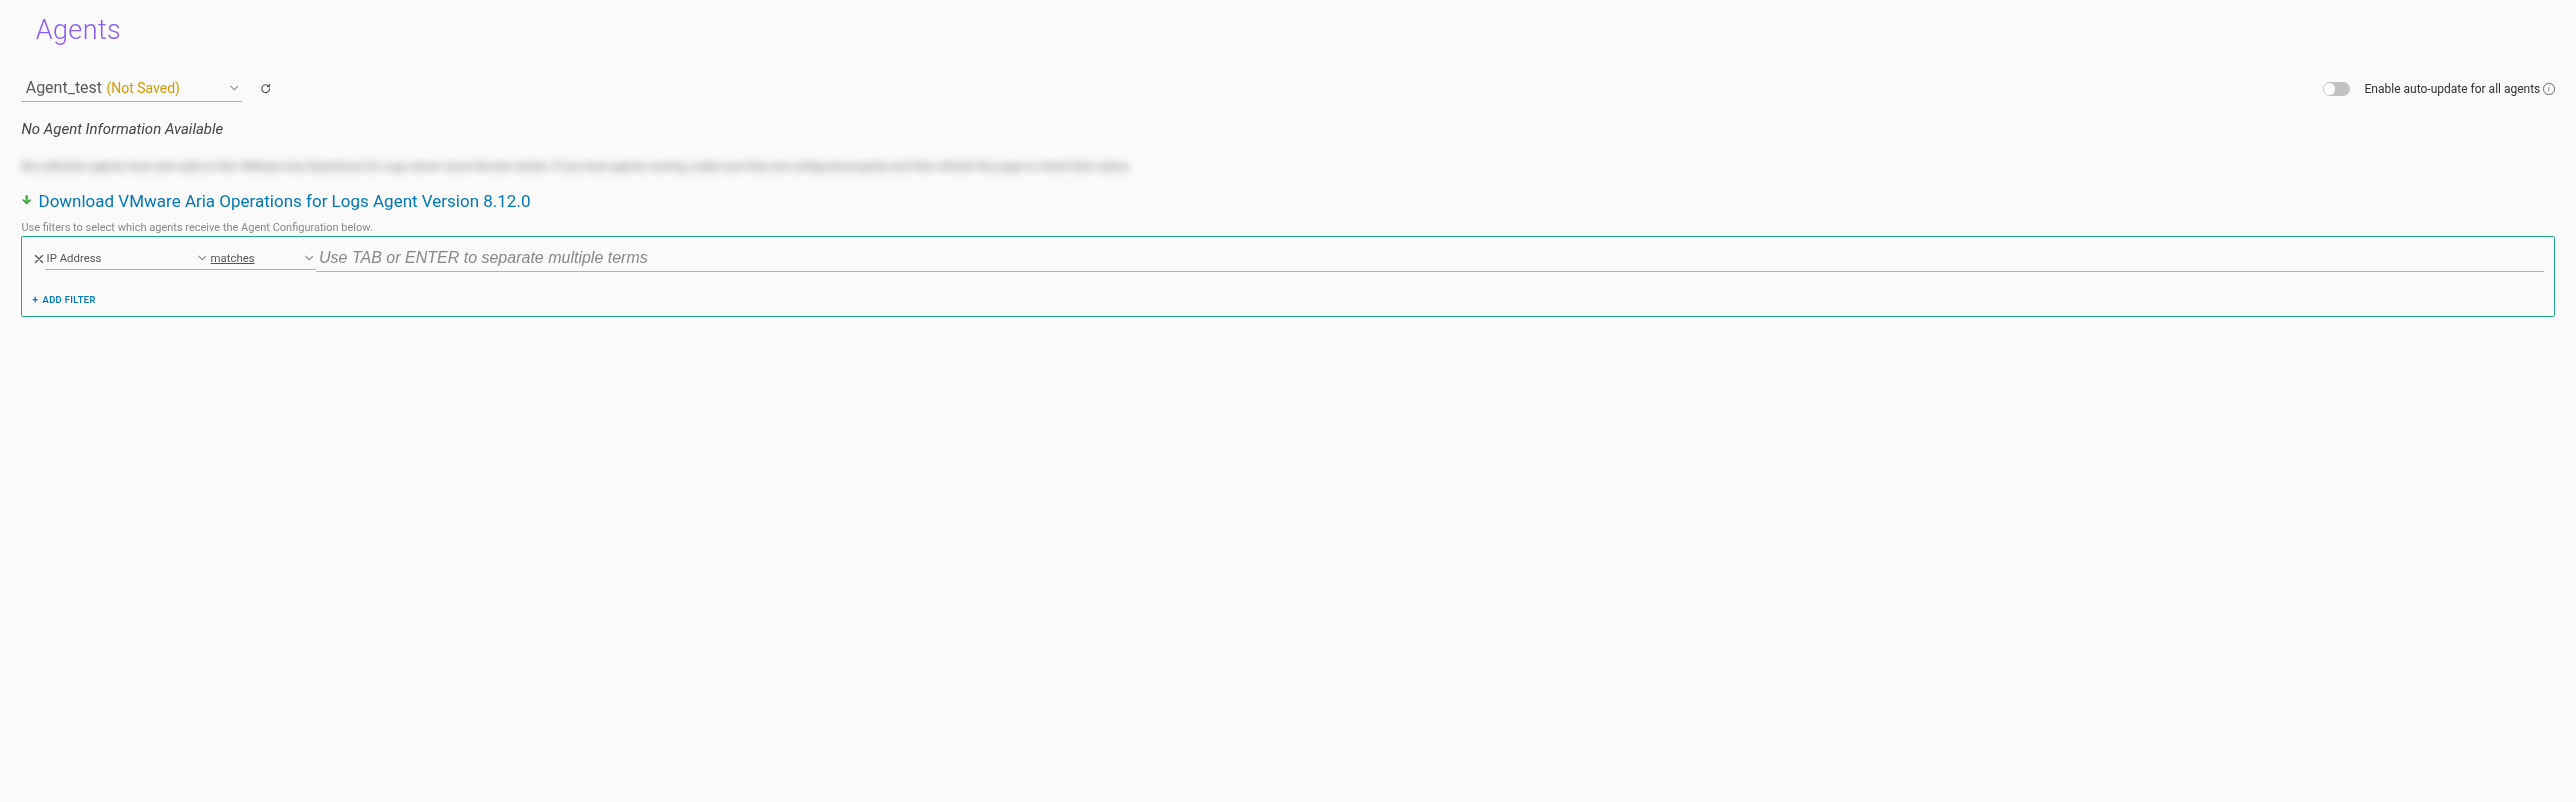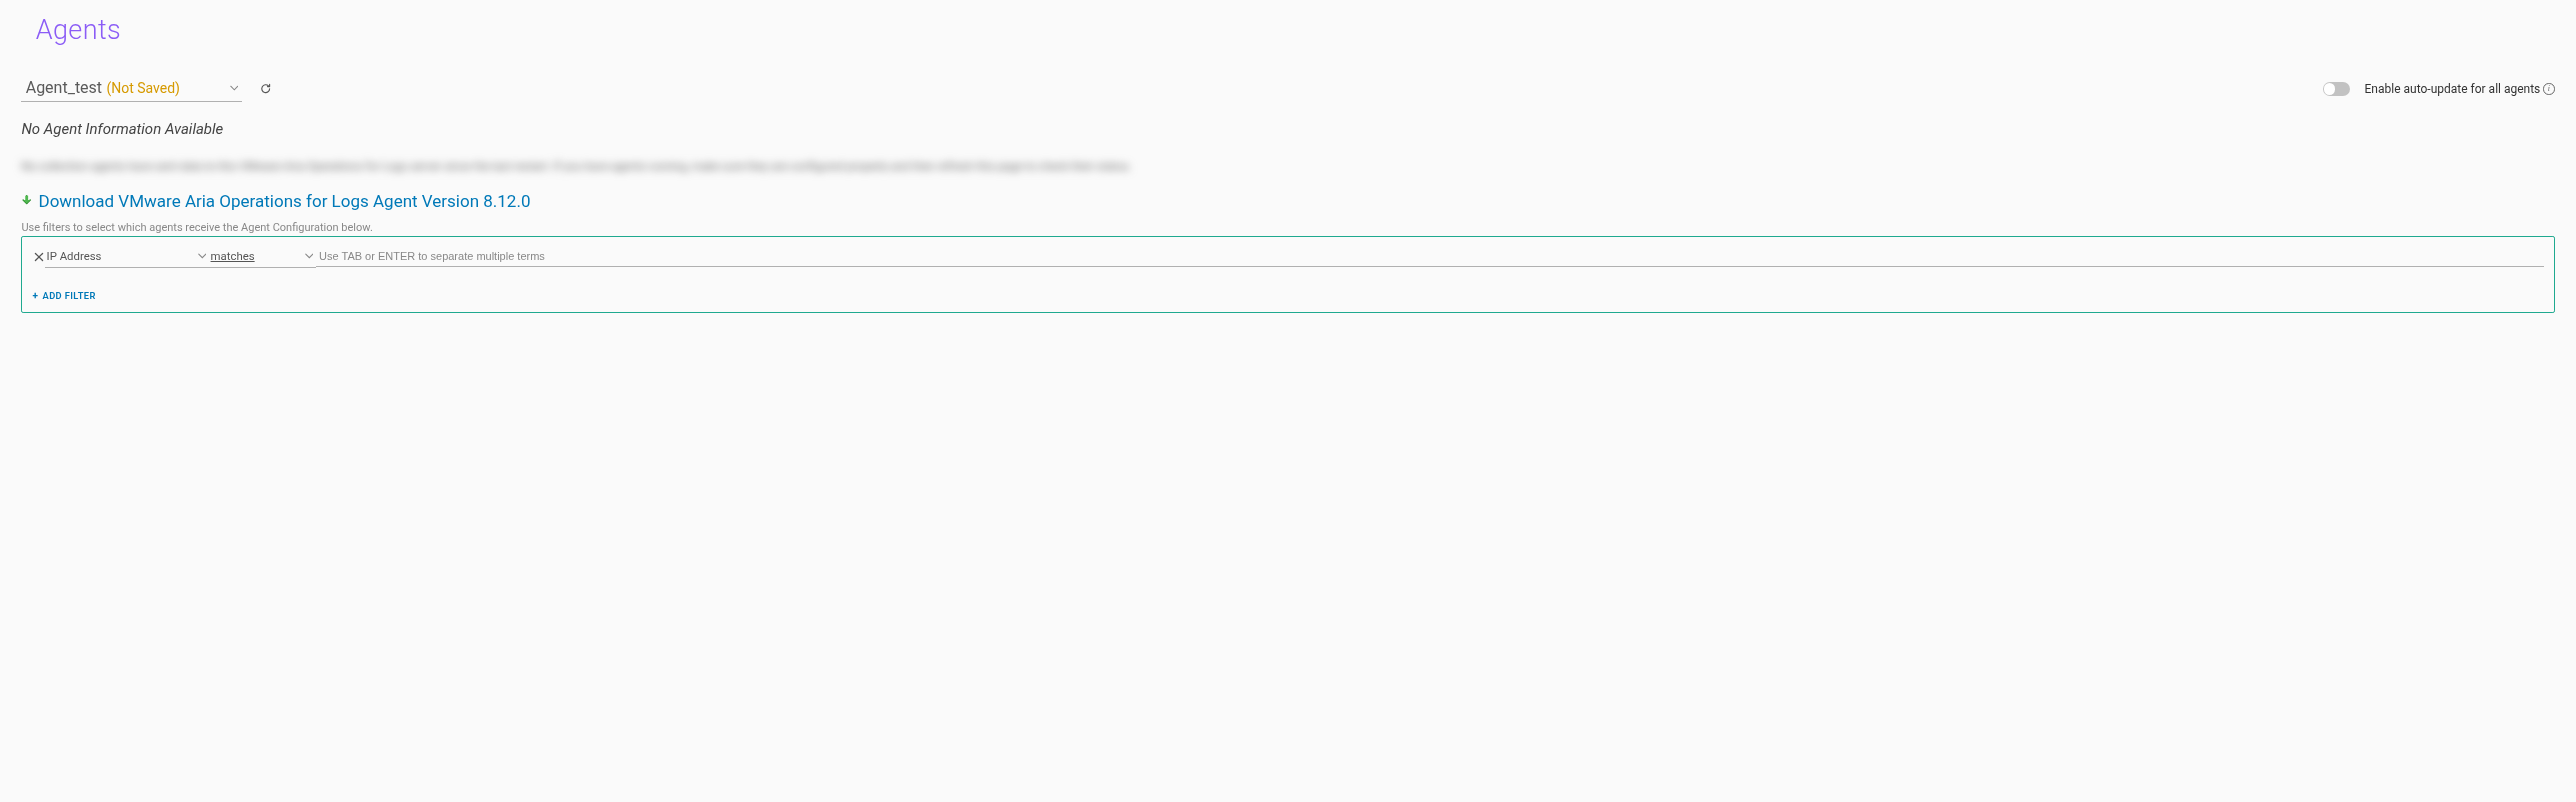--- a/index.html
+++ b/index.html
@@ -175,24 +175,25 @@
       text-decoration: underline;
     }
     .filter-select-chevron {
       color: #888;
     }
     .filter-input {
       flex: 1;
       border: none;
       border-bottom: 0.7px solid #b0b0b0;
       padding: 2.9px 1.4px 4.3px 2.9px;
-      font-size: 11px;
+      font-size: 16px;
       background: transparent;
       outline: none;
       color: #555;
+      font-style: italic;
     }
     .filter-input::placeholder {
       color: #888;
     }
     .add-filter-btn {
       color: #0079b8;
       font-size: 9.3px;
       font-weight: 600;
       letter-spacing: 0.4px;
       cursor: pointer;

